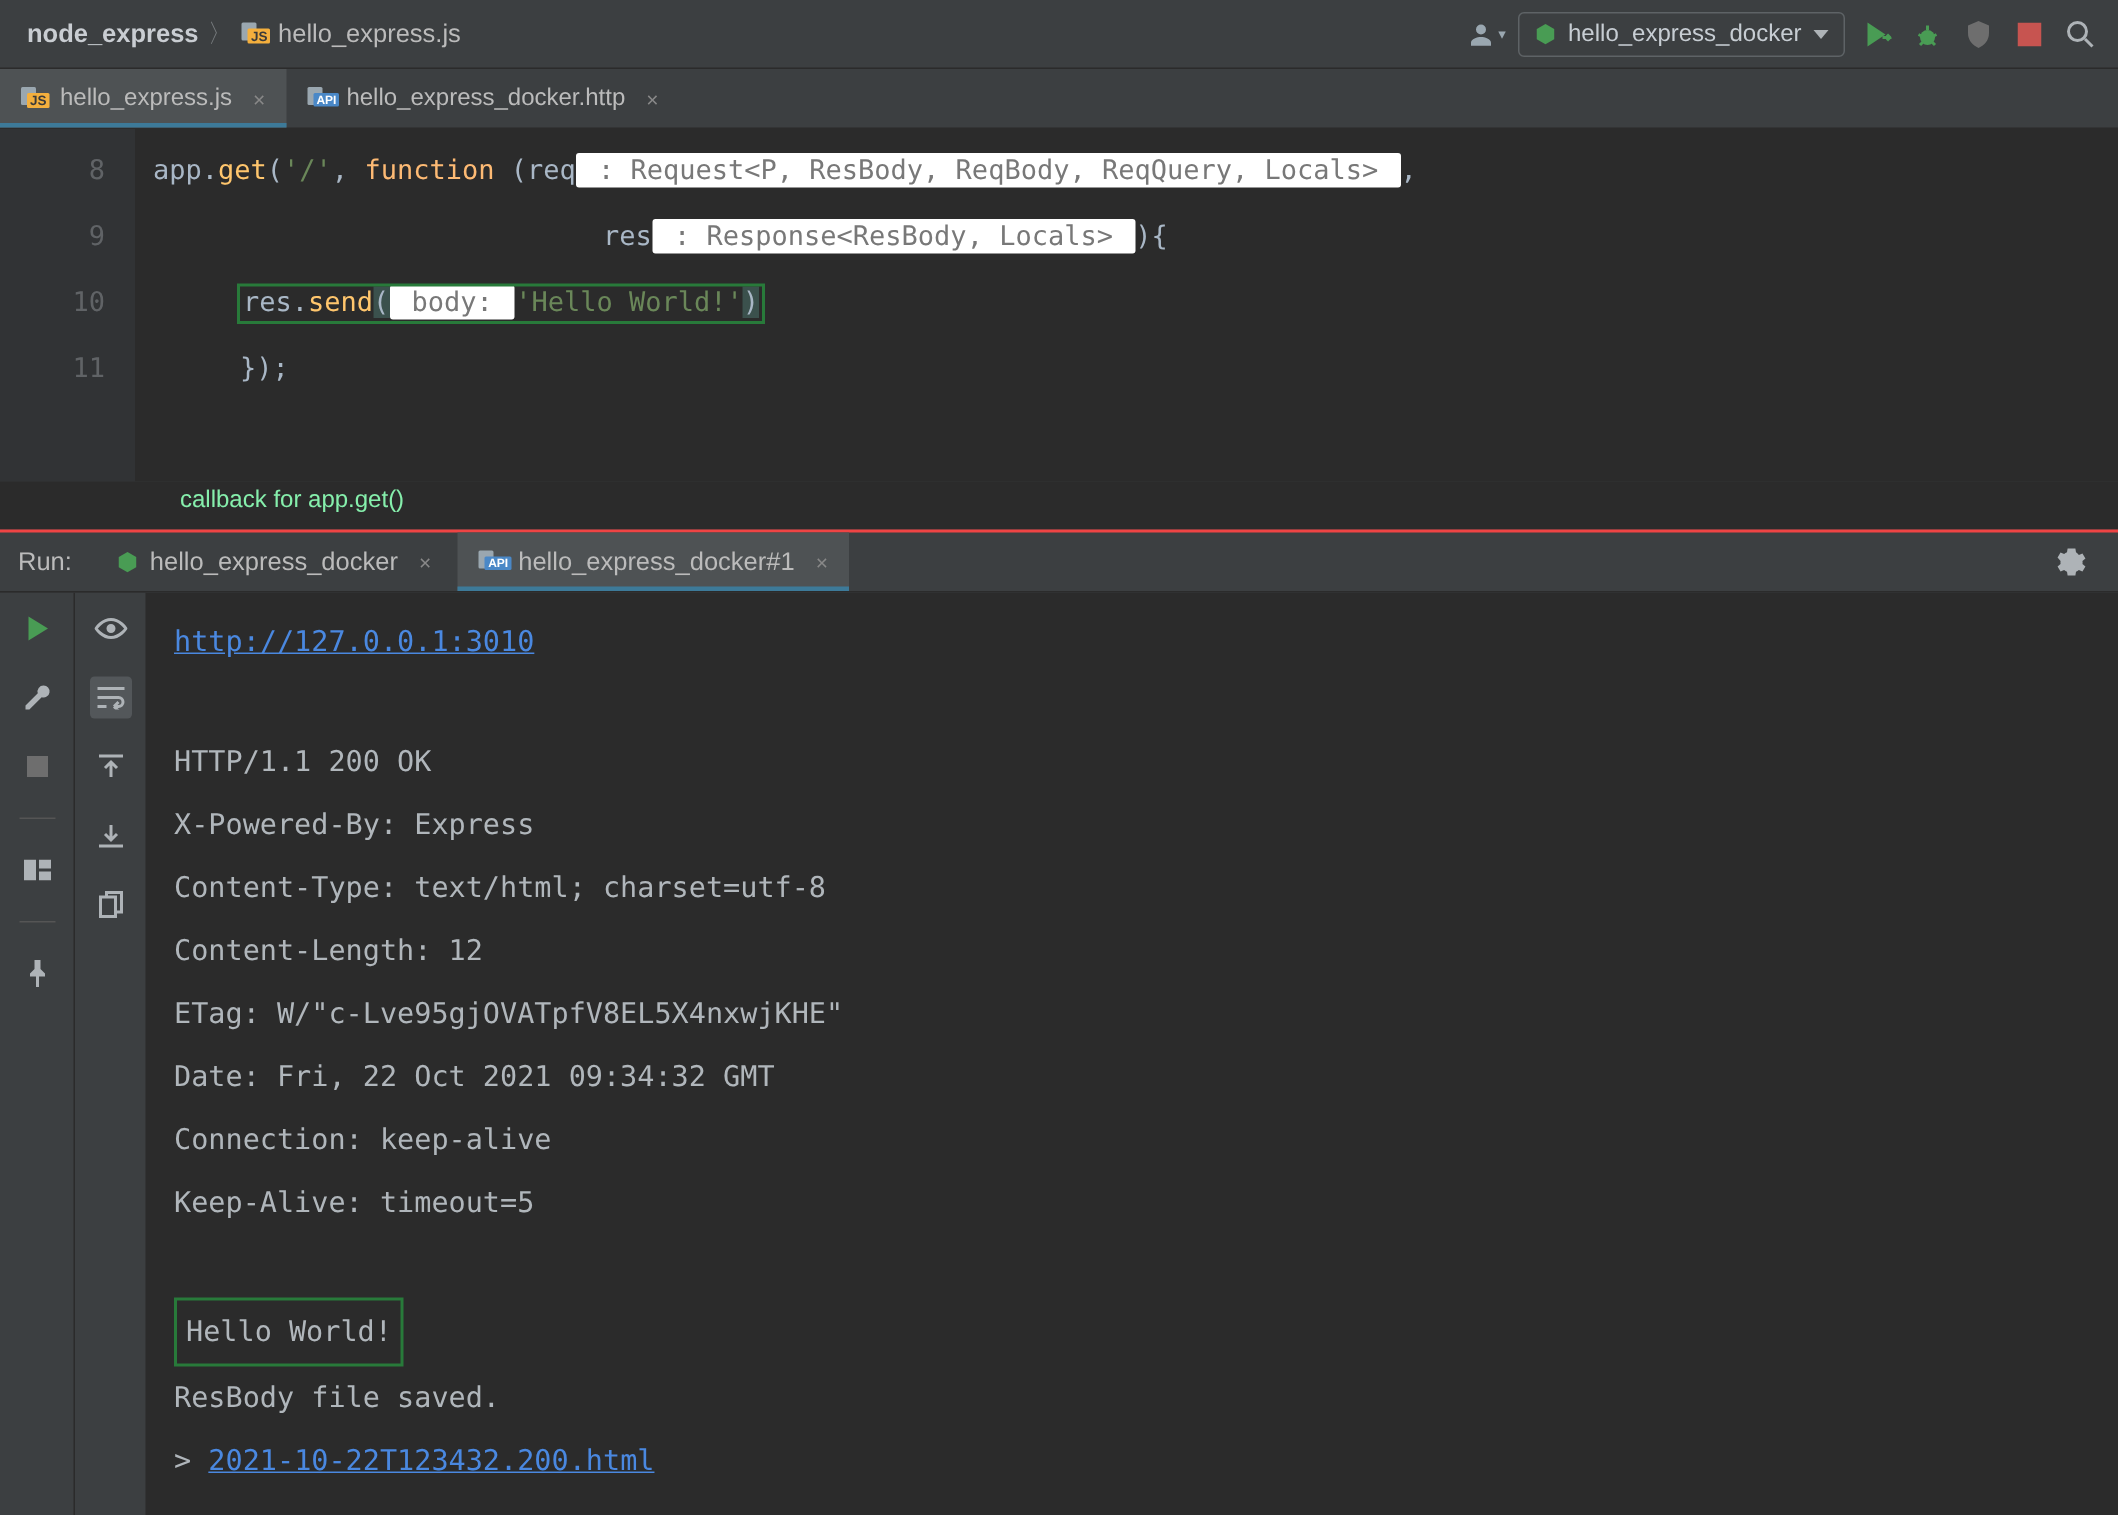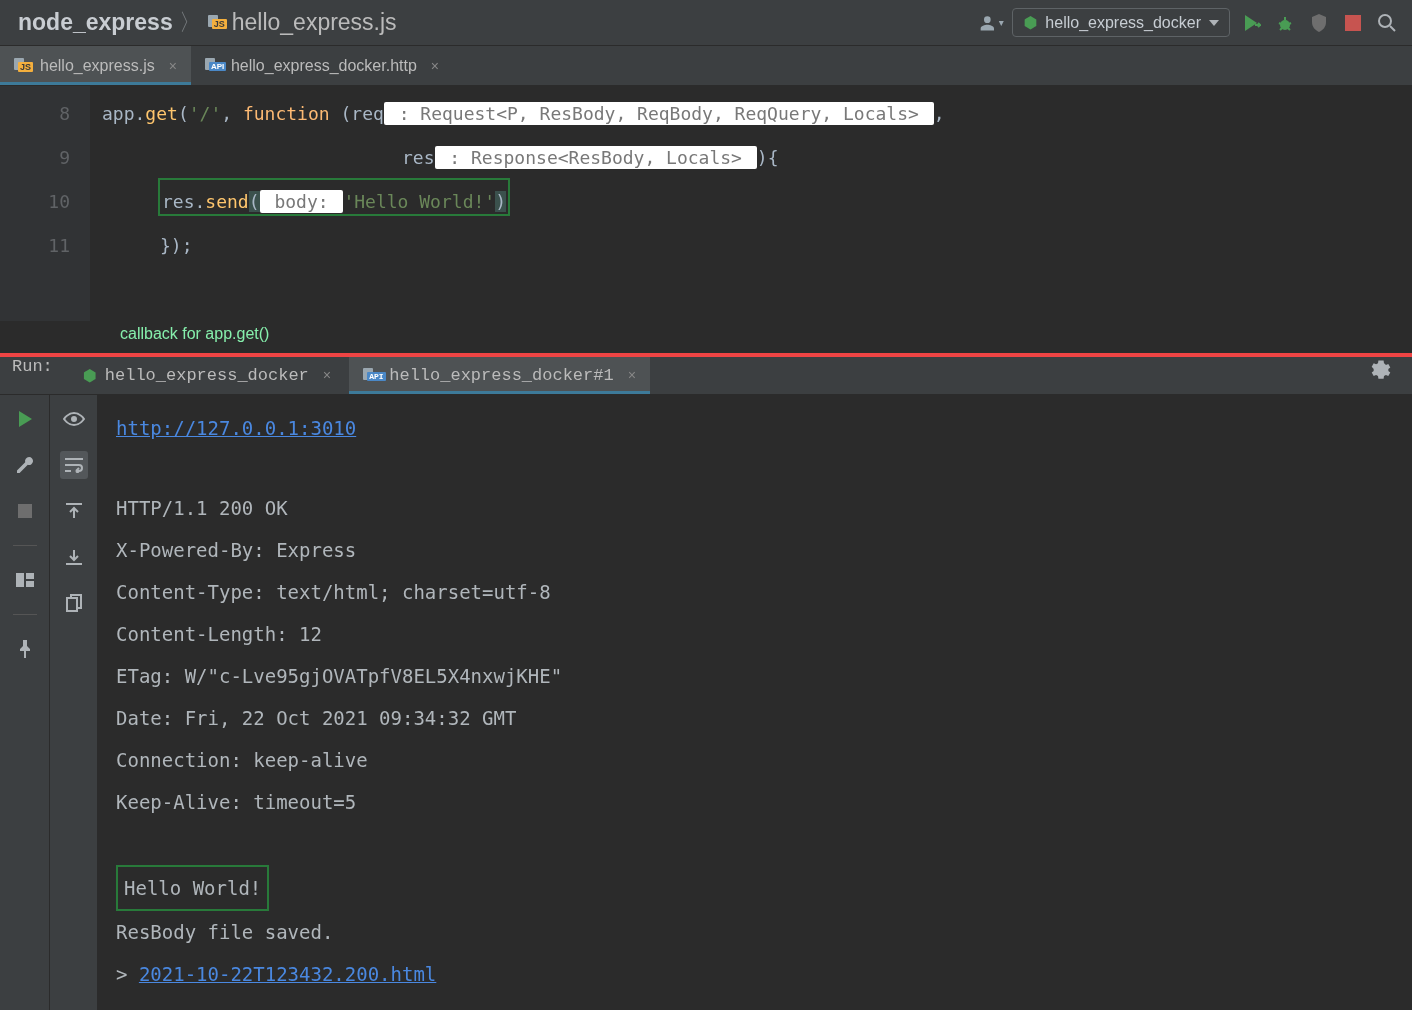--- a/index.html
+++ b/index.html
@@ -17,21 +17,21 @@
   
   .top-toolbar {
     height: 46px;
     display: flex;
     align-items: center;
     padding: 0 12px 0 18px;
     background: #3c3f41;
     border-bottom: 1px solid #2b2b2b;
     gap: 8px;
   }
-  .breadcrumb { display: flex; align-items: center; gap: 6px; font-size: 23px; }
+  .breadcrumb { display: flex; align-items: center; gap: 6px; font-size: 17px; }
   .breadcrumb b { color: #c9cdd2; font-weight: 600; }
   .breadcrumb .sep { color: #767a7d; }
   .file-icon-js {
     width: 18px; height: 14px; position: relative;
     display: inline-flex; align-items: center;
   }
   .file-icon-js::before {
     content: ""; width: 10px; height: 12px; background: #9aa7b0;
     border-radius: 1px; position: absolute; left: 0; top: -1px;
   }
@@ -72,28 +72,28 @@
   }
   .close-x { color:#888; font-size:14px; margin-left:6px; }
   
   .editor { display:flex; background:#2b2b2b; height:235px; font-family:"Menlo","Consolas",monospace; font-size:18px; }
   .gutter { width:90px; text-align:right; padding:6px 20px 0 0; color:#606366; line-height:44px; background:#313335; user-select:none; position:relative; }
   .code { padding:6px 0 0 12px; line-height:44px; color:#a9b7c6; }
   .code .kw { color:#fdba74; }
   .code .fn { color:#ffc66d; }
   .code .str { color:#6a8759; }
   .code .hint { color:#787878; background:#ffffff; padding:1px 4px; border-radius:2px; }
-  .code .highlight-box { outline:2px solid #287a3a; padding:11px 2px 2px;text-align:center; }
+  .code .highlight-box { outline:2px solid #287a3a; padding:0 2px 2px;text-align:center; }
   .paren-match { background:#3b514d; }
   .breadcrumb-lower { padding:4px 0 10px 120px; color:#86efac; font-size:16px; background:#2b2b2b; }
   
   .run-header {
-    height:42px; display:flex; align-items:flex-start; background:#3c3f41;
-    border-top:4px solid #ef4444; border-bottom:1px solid #2b2b2b;
-    padding:0 12px; gap:4px;font-family:Liberation Mono, monospace;
+    height:42px; display:flex; align-items:center; background:#3c3f41;
+    border-top:2px solid #ef4444; border-bottom:1px solid #2b2b2b;
+    padding:0 12px; gap:4px;
   }
   .run-tab { display:flex; align-items:center; gap:8px; padding:0 14px; height:100%; font-size:17px; color:#bbb; }
   .run-tab.active { background:#4e5254; position:relative; }
   .run-tab.active::after { content:""; position:absolute; left:0;right:0;bottom:0;height:3px;background:#3d7a99;}
   
   .run-body { flex:1; display:flex; background:#2b2b2b; font-family:"Menlo","Consolas",monospace; font-size:19px; }
   .sidebar-col { width:50px; display:flex; flex-direction:column; align-items:center; padding-top:10px; gap:18px; background:#3c3f41; border-right:1px solid #2b2b2b; }
   .sidebar-col.inner { width:48px; background:#3c3f41; }
   .sidebar-col.inner .btn-active { background:#53575a; border-radius:3px; }
   .sidebar-col .ico { width:28px;height:28px;display:flex;align-items:center;justify-content:center; }

